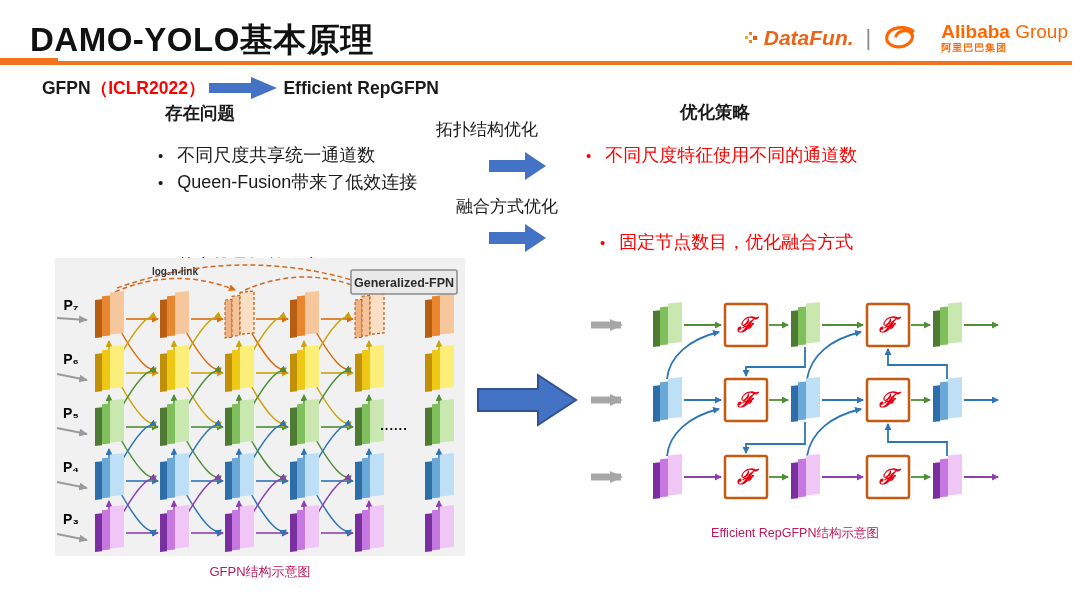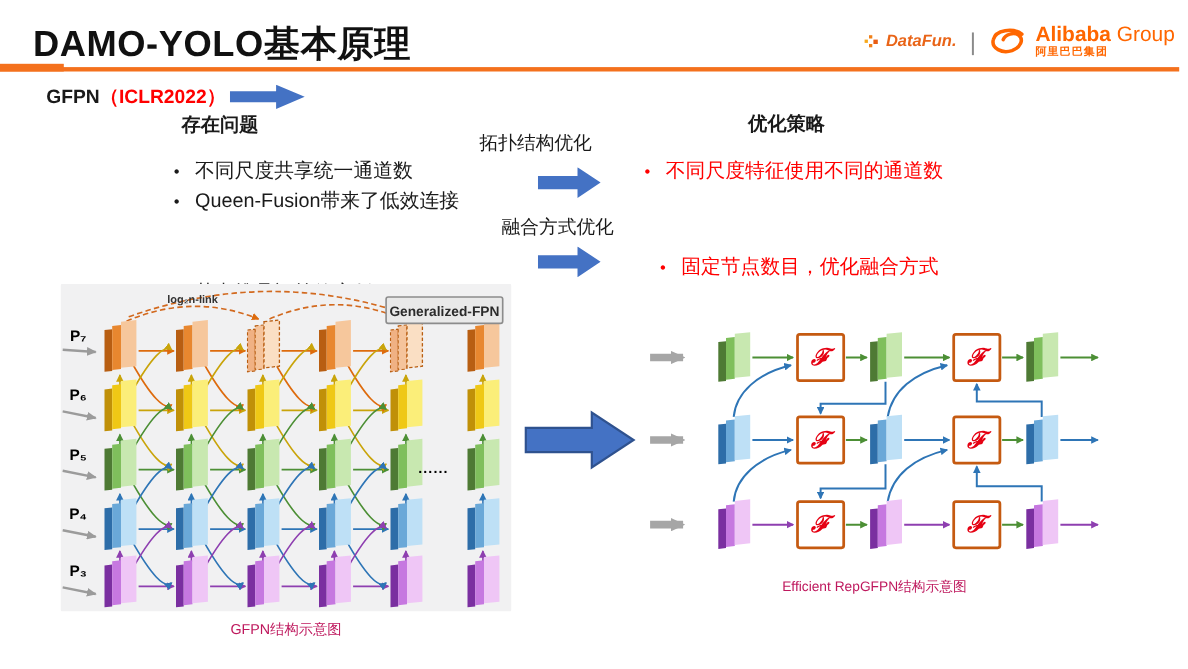--- a/index.html
+++ b/index.html
@@ -4,23 +4,23 @@
 <style>
   html,body{margin:0;padding:0;background:#fff;}
   .slide{position:relative;width:1080px;height:608px;background:#fff;overflow:hidden;
          font-family:"Liberation Sans",sans-serif;color:#1a1a1a;}
   .abs{position:absolute;}
 
   
   .title{left:30px;top:18px;font-size:33px;font-weight:600;letter-spacing:.5px;color:#111;}
   .logos{right:12px;top:22px;display:flex;align-items:center;gap:10px;}
   .datafun{display:flex;align-items:center;gap:4px;}
-  .datafun-text{font-size:15px;font-weight:bold;font-style:italic;color:#E96417;}
+  .datafun-text{font-size:21px;font-weight:bold;font-style:italic;color:#E96417;}
   .logo-sep{color:#8a8a8a;font-size:22px;font-weight:300;margin:0 2px;}
-  .ali{display:flex;align-items:center;gap:6px;justify-content:center;}
+  .ali{display:flex;align-items:center;gap:22px;justify-content:center;}
   .ali-text{line-height:1;}
   .ali-row1{font-size:19px;color:#F60;}
   .ali-row1 b{font-weight:800;}
   .ali-row2{font-size:10px;color:#F60;font-weight:bold;margin-top:2px;letter-spacing:1px;}
   .accent-thick{left:0;top:58px;width:58px;height:7px;background:#F4711D;}
   .accent-thin{left:0;top:61px;width:1072px;height:4px;background:#F4711D;}
 
   
   .gfpn-row{left:42px;top:76px;display:flex;align-items:center;font-size:17.5px;font-weight:bold;}
   .red{color:#FF0000;}
@@ -66,20 +66,21 @@
 
   <div class="abs accent-thick"></div>
   <div class="abs accent-thin"></div>
 
   <div class="abs gfpn-row">
     <span>GFPN</span>
     <span class="red">（ICLR2022）</span>
     <svg class="arr" width="70" height="22" viewBox="0 0 70 22">
       <polygon points="0,6 42,6 42,0 68,11 42,22 42,16 0,16" fill="#4472C4"></polygon>
     </svg>
+    <span>Efficient RepGFPN</span>
   </div>
 
   <div class="abs sec-title" style="left:165px;top:101px;">存在问题</div>
   <div class="abs sec-title" style="left:680px;top:100px;">优化策略</div>
 
   <div class="abs plain" style="left:436px;top:118px;">拓扑结构优化</div>
   <svg class="abs" style="left:489px;top:152px;" width="58" height="28" viewBox="0 0 58 28">
     <polygon points="0,8 36,8 36,0 57,14 36,28 36,20 0,20" fill="#4472C4"></polygon>
   </svg>
 

